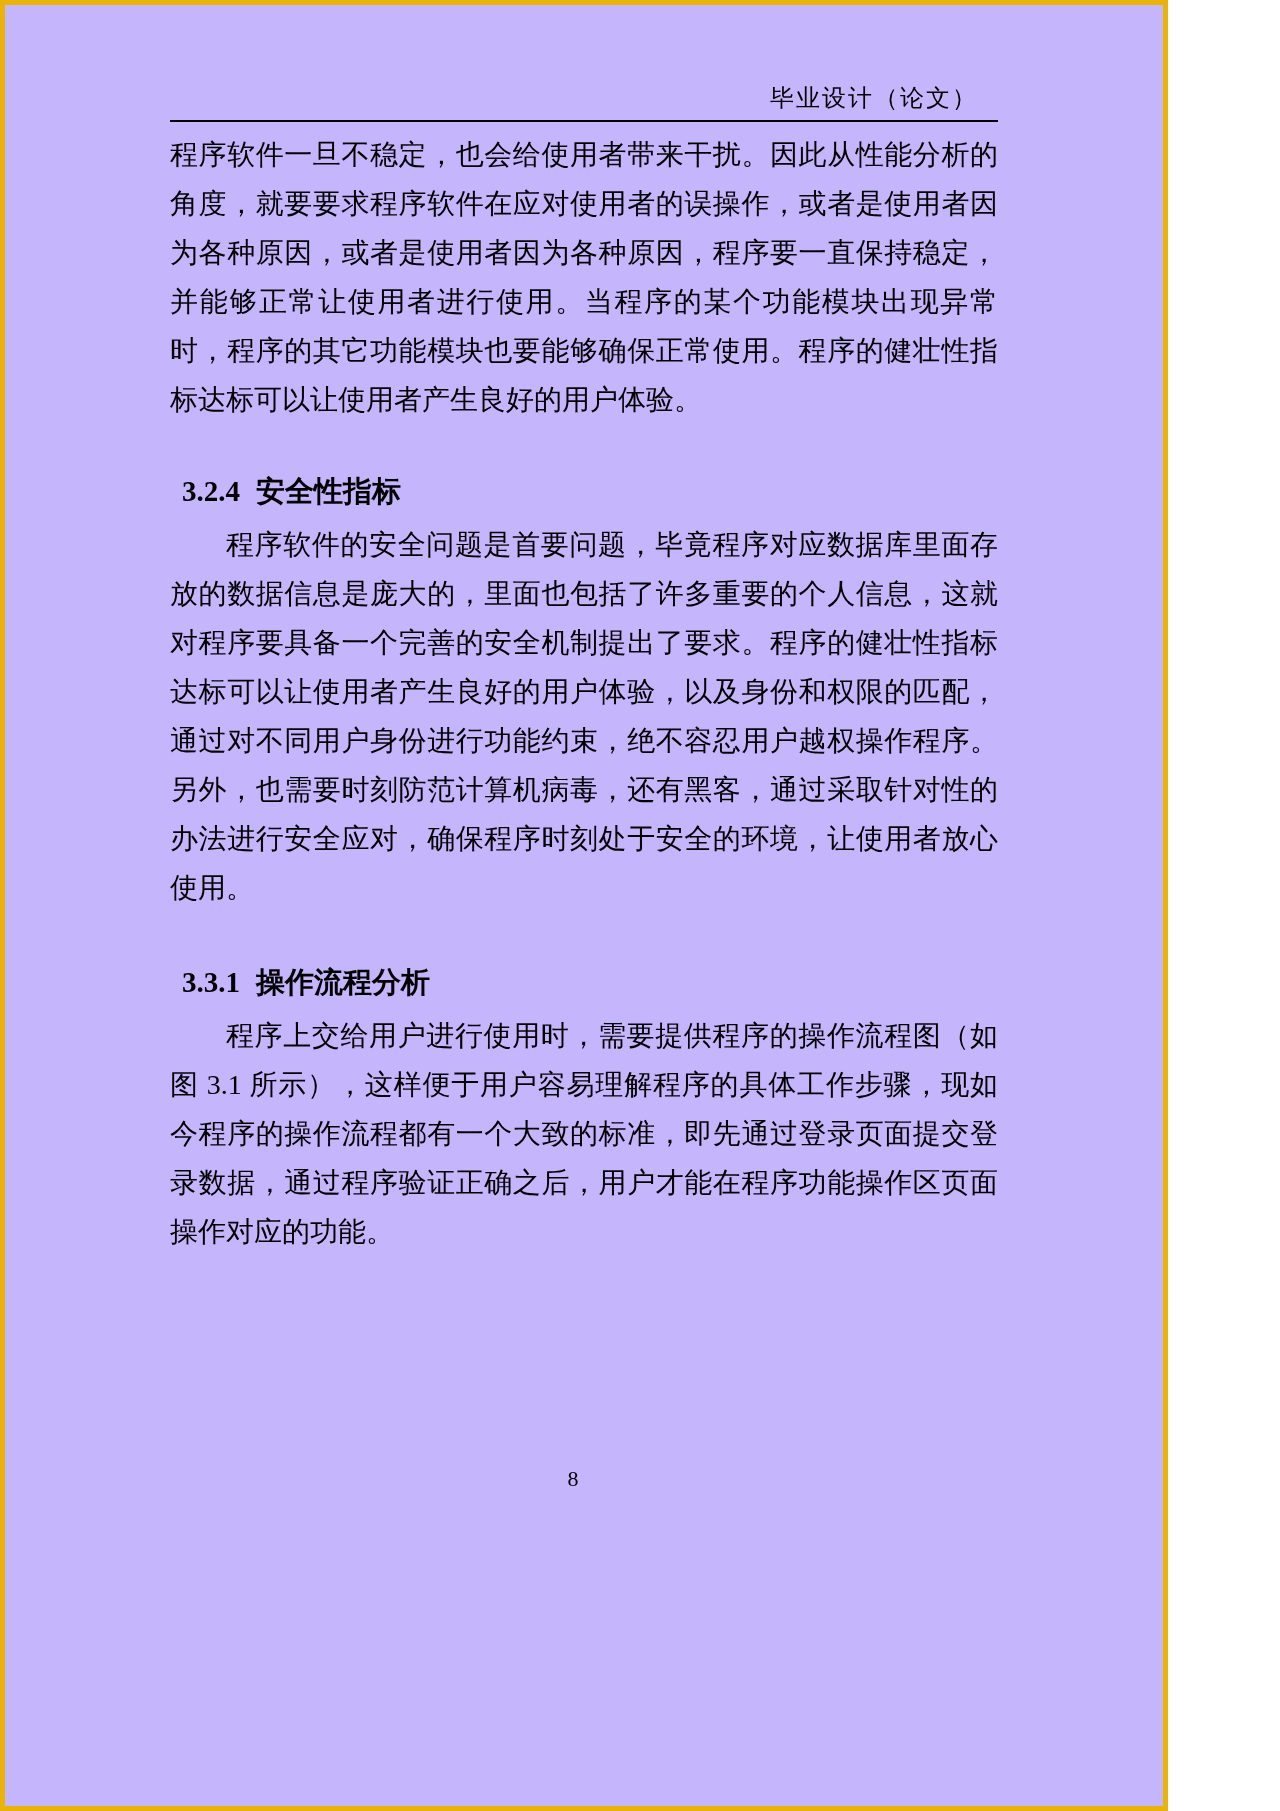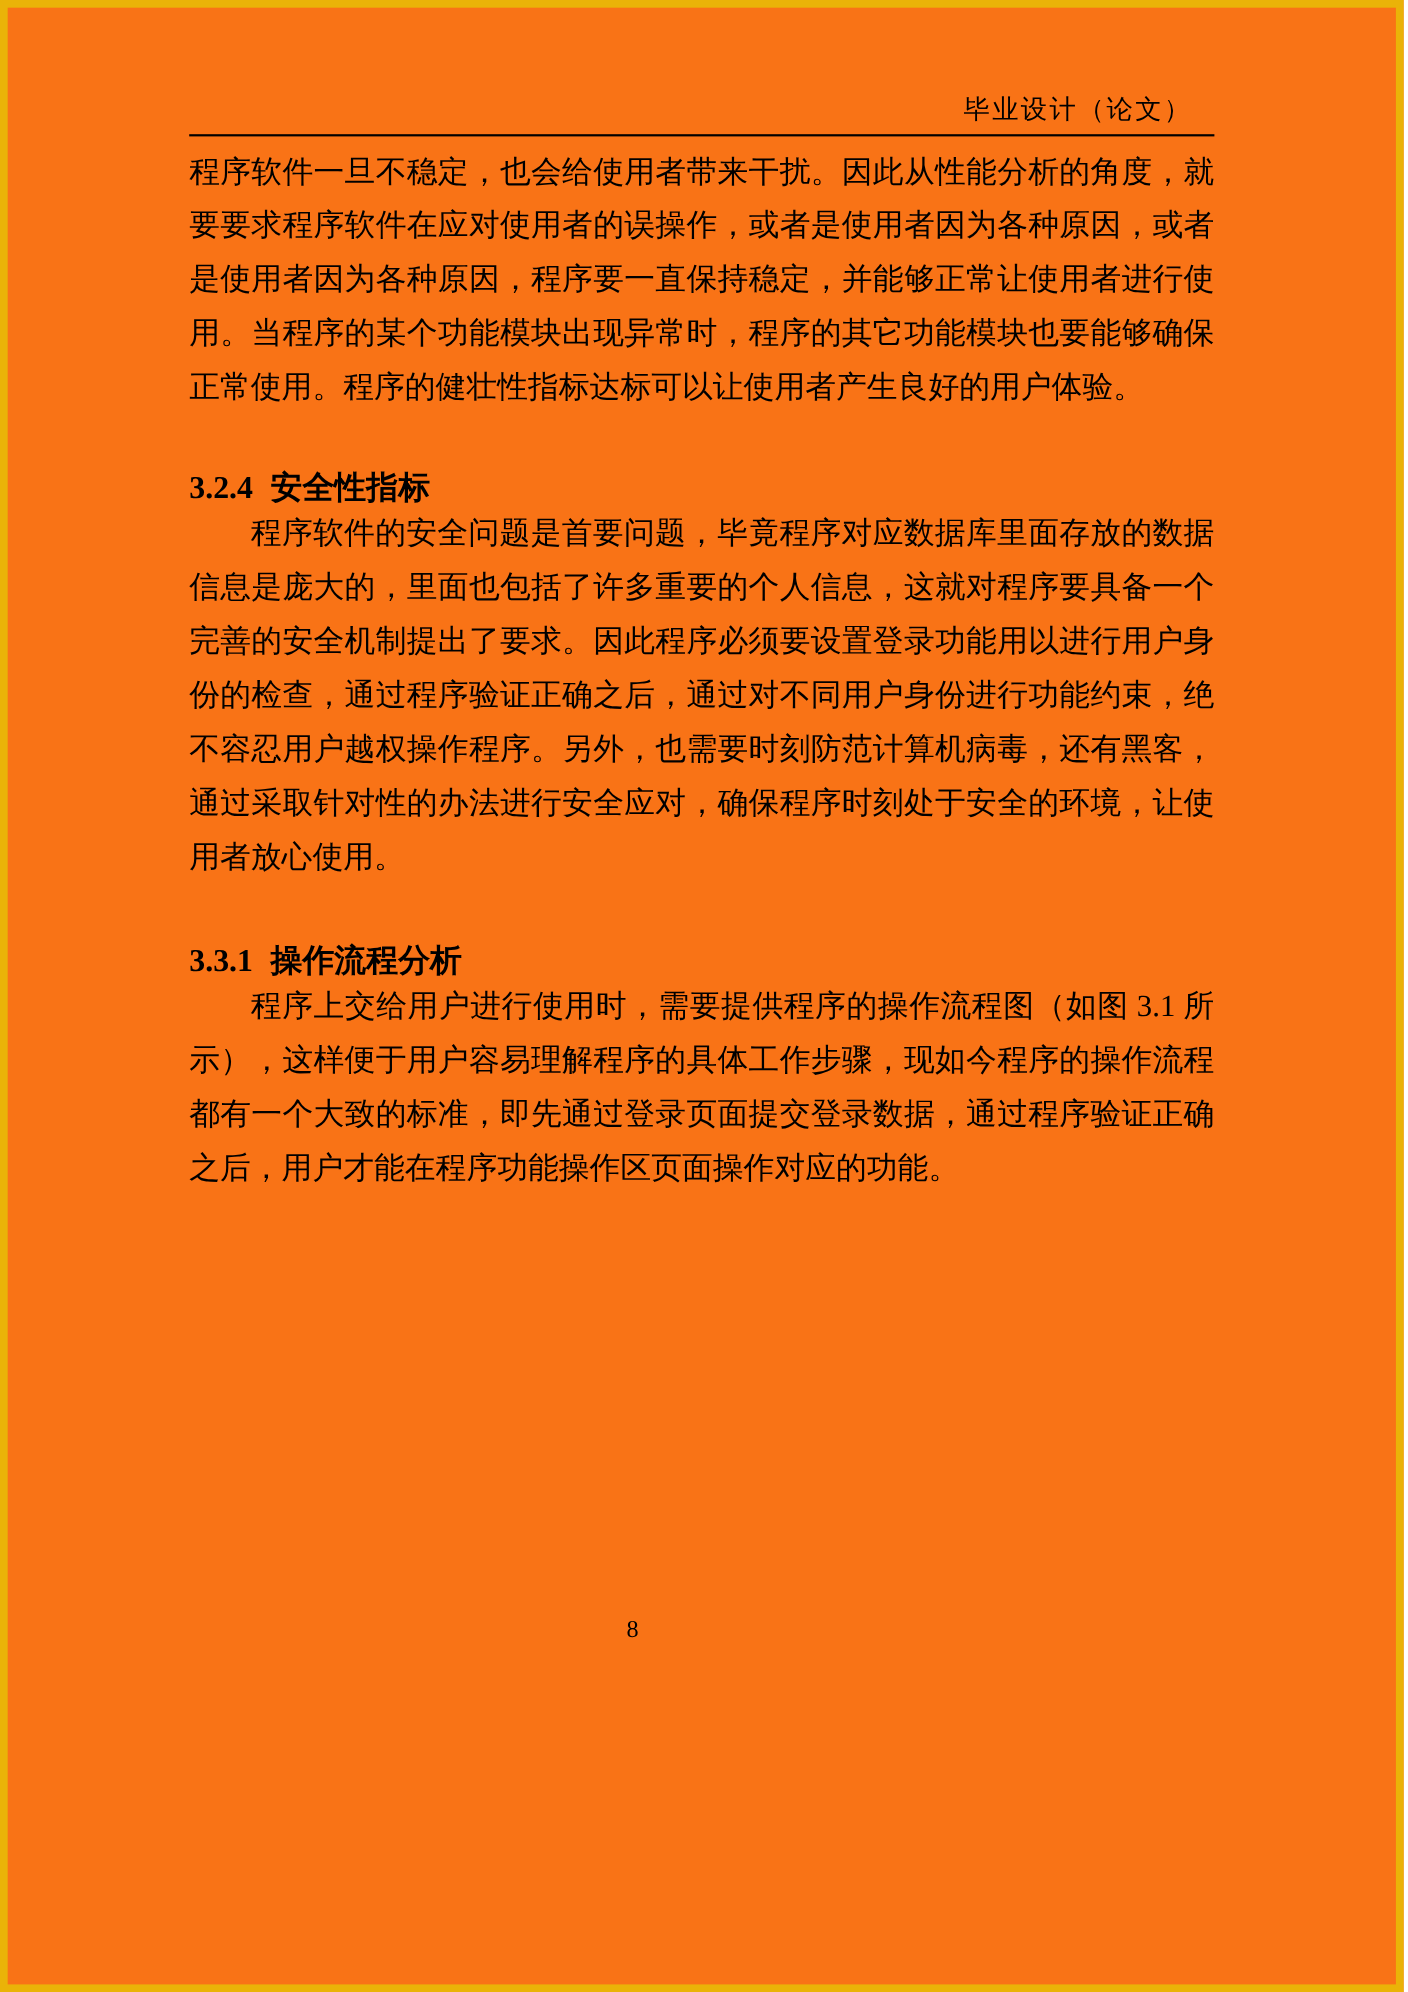--- a/index.html
+++ b/index.html
@@ -2,25 +2,25 @@
 <html><head>
 <meta charset="utf-8">
 <style>
   html, body {
     margin: 0;
     padding: 0;
     background: #ffffff;
   }
   .page {
     position: relative;
-    width: 1276px;
+    width: 1168px;
     height: 1811px;
     box-sizing: border-box;
-    background: #f97316;
-    border: 7px solid #eab308;
+    background: #c4b5fd;
+    border: 5px solid #eab308;
     overflow: hidden;
     font-family: "Liberation Serif", serif;
     color: #000000;
   }
   .content {
     margin: 0 165px;
   }
   
   .doc-header {
     padding-top: 80px;
@@ -50,21 +50,21 @@
   }
   p.indent {
     text-indent: 2em;
   }
   .p-intro   { margin-top: 36px; }
   .p-sec324  { margin-top: 42px; }
   .p-sec331  { margin-top: 46px; }
   
   .heading {
     font-weight: bold;
-    margin: 0;
+    margin: 12px;
     font-family: "Liberation Sans", sans-serif;
     color: #000;
   }
   .heading .h-num {
     font-family: "Liberation Serif", serif;
     font-weight: bold;
     margin-right: 0.55em;
   }
   .h3-style {
     font-size: 29px;
@@ -99,21 +99,21 @@
       <div class="header-text">毕业设计（论文）</div>
       <hr class="header-divider">
     </div>
 
     <p class="body-text p-intro">程序软件一旦不稳定，也会给使用者带来干扰。因此从性能分析的角度，就要要求程序软件在应对使用者的误操作，或者是使用者因为各种原因，或者是使用者因为各种原因，程序要一直保持稳定，并能够正常让使用者进行使用。当程序的某个功能模块出现异常时，程序的其它功能模块也要能够确保正常使用。程序的健壮性指标达标可以让使用者产生良好的用户体验。</p>
 
     <h3 class="heading h3-style h-324">
       <span class="h-num">3.2.4</span><span>安全性指标</span>
     </h3>
 
-    <p class="body-text indent p-sec324">程序软件的安全问题是首要问题，毕竟程序对应数据库里面存放的数据信息是庞大的，里面也包括了许多重要的个人信息，这就对程序要具备一个完善的安全机制提出了要求。因此程序必须要设置登录功能用以进行用户身份的检查，通过程序验证正确之后，通过对不同用户身份进行功能约束，绝不容忍用户越权操作程序。另外，也需要时刻防范计算机病毒，还有黑客，通过采取针对性的办法进行安全应对，确保程序时刻处于安全的环境，让使用者放心使用。</p>
+    <p class="body-text indent p-sec324">程序软件的安全问题是首要问题，毕竟程序对应数据库里面存放的数据信息是庞大的，里面也包括了许多重要的个人信息，这就对程序要具备一个完善的安全机制提出了要求。程序的健壮性指标达标可以让使用者产生良好的用户体验，以及身份和权限的匹配，通过对不同用户身份进行功能约束，绝不容忍用户越权操作程序。另外，也需要时刻防范计算机病毒，还有黑客，通过采取针对性的办法进行安全应对，确保程序时刻处于安全的环境，让使用者放心使用。</p>
 
 
     <h3 class="heading h3-style h-331">
       <span class="h-num">3.3.1</span><span>操作流程分析</span>
     </h3>
 
     <p class="body-text indent p-sec331">程序上交给用户进行使用时，需要提供程序的操作流程图（如图 3.1 所示），这样便于用户容易理解程序的具体工作步骤，现如今程序的操作流程都有一个大致的标准，即先通过登录页面提交登录数据，通过程序验证正确之后，用户才能在程序功能操作区页面操作对应的功能。</p>
 
   </div>
 

